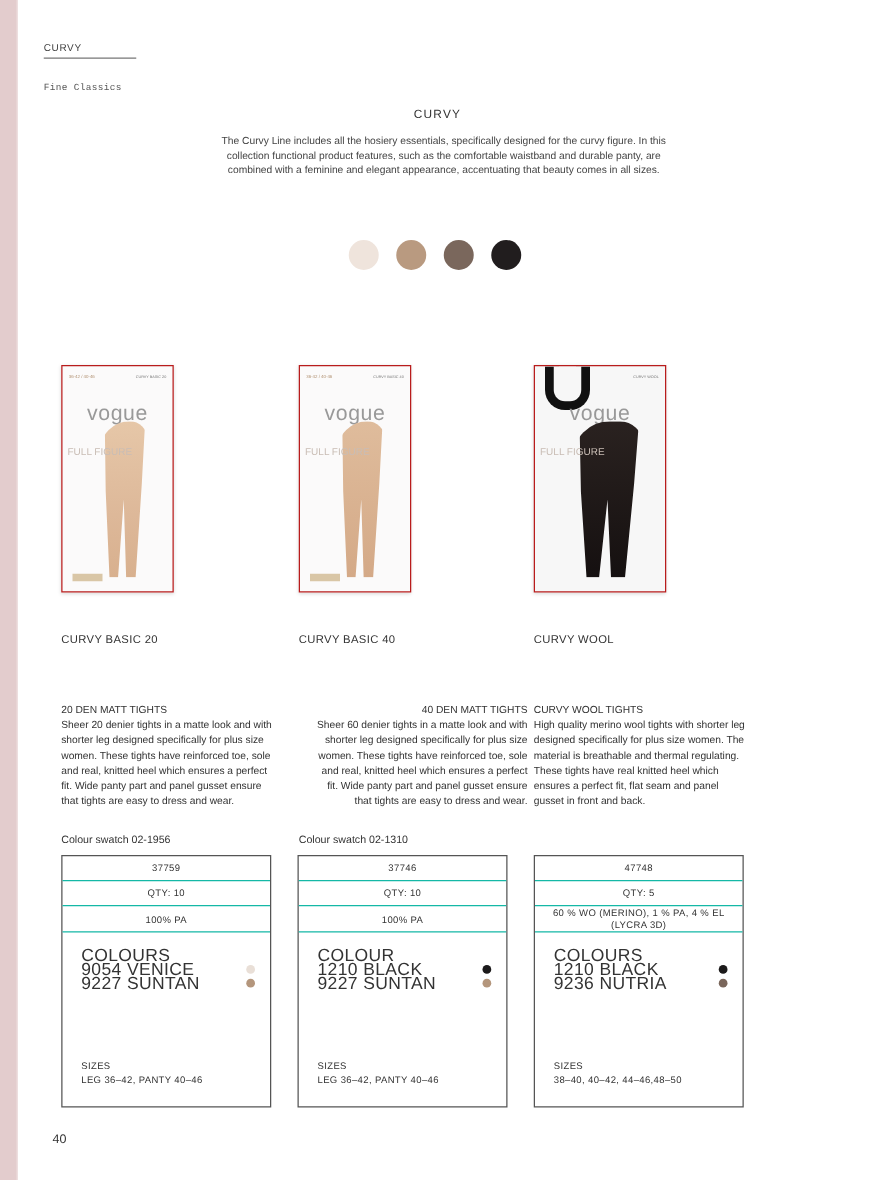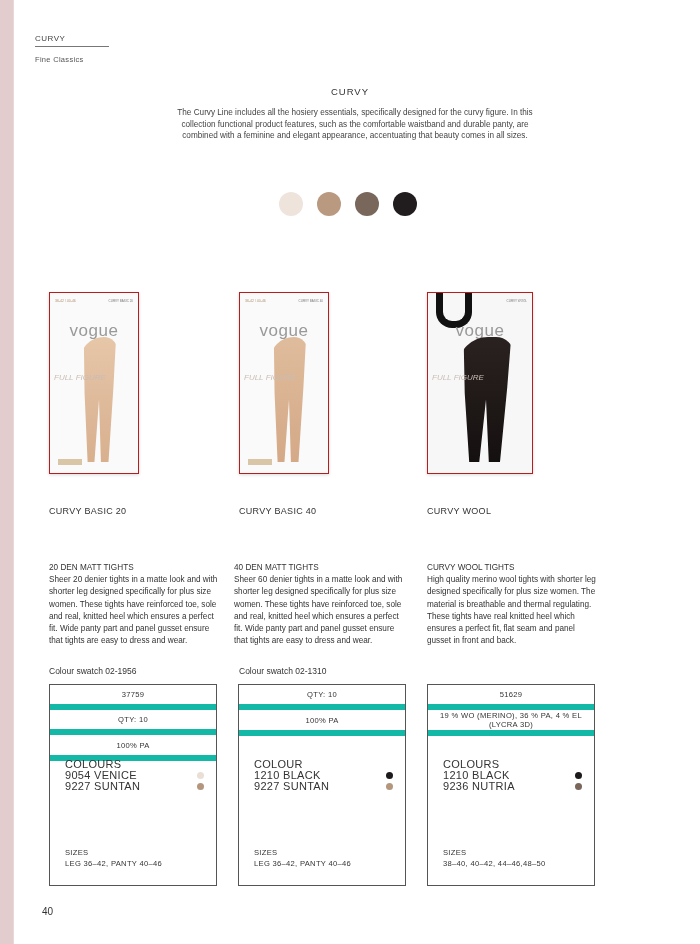--- a/index.html
+++ b/index.html
@@ -14,21 +14,21 @@
     background: #e3cccd;
     border-right: 1px solid #ead8d8;
   }
   .header {
     position: absolute; left: 35px; top: 34px;
   }
   .header .section {
     font-size: 8px; letter-spacing: 0.5px; color: #444;
     padding-bottom: 3px; width: 74px; border-bottom: 1px solid #777;
   }
-  .header .sub { font-size: 7.5px; color: #555; margin-top: 8px; letter-spacing: 0.3px; }
+  .header .sub { font-size: 7.5px; color: #555; margin-top: 20px; letter-spacing: 0.3px; font-family: Liberation Mono, monospace; }
 
   .intro-title {
     position: absolute; left: 0; width: 700px; top: 86px;
     text-align: center; font-size: 9.5px; letter-spacing: 1px; color: #333;
   }
   .intro-text {
     position: absolute; left: 170px; width: 370px; top: 107px;
     text-align: center; font-size: 8.2px; line-height: 11.6px; color: #444;
   }
   .swatches {
@@ -46,21 +46,21 @@
     position: absolute; top: 28px; left: 0; width: 100%; text-align: center;
     font-size: 17px; letter-spacing: 0.5px; color: #999; font-family: "Liberation Sans", sans-serif;
   }
   .product-img .pk-size {
     position: absolute; top: 6px; left: 5px; font-size: 3.5px; line-height: 5px; color: #b09070;
   }
   .product-img .pk-name {
     position: absolute; top: 6px; right: 5px; font-size: 3px; color: #777;
   }
   .product-img .pk-label {
-    position: absolute; top: 80px; left: 4px; font-size: 8px; line-height: 9px; color: #c9bdb5; font-style: italic;
+    position: absolute; top: 64px; left: 4px; font-size: 8px; line-height: 9px; color: #c9bdb5;
   }
   .product-img .legs {
     position: absolute; left: 30px; top: 44px; width: 38px; height: 125px;
     background: linear-gradient(180deg, #e6c7a8 0%, #ddb899 60%, #d8b08e 100%);
     border-radius: 30px 18px 8px 8px;
     clip-path: polygon(10% 0, 95% 0, 88% 40%, 75% 100%, 55% 100%, 50% 50%, 38% 100%, 20% 100%, 12% 45%);
   }
   .product-img .band {
     position: absolute; left: 8px; bottom: 8px; width: 24px; height: 6px; background: #d9c6a6;
   }
@@ -84,30 +84,30 @@
   .product-desc .ptitle { display: block; }
 
   .swatch-code {
     position: absolute; top: 666px; font-size: 8.5px; color: #333;
   }
   .spec-box {
     position: absolute; top: 684px; width: 166px; height: 202px;
     border: 1px solid #555; box-sizing: border-box;
   }
   .spec-row {
-    border-bottom: 6px solid #14b8a6; text-align: center;
+    border-bottom: 1px solid #14b8a6; text-align: center;
     font-size: 7.6px; color: #333; letter-spacing: 0.3px;
     display: flex; align-items: center; justify-content: center;
   }
   .spec-row.r1 { height: 19px; }
   .spec-row.r2 { height: 19px; }
   .spec-row.r3 { height: 20px; line-height: 9px; }
   .spec-colours {
     position: absolute; left: 15px; top: 74px; right: 12px;
-    font-size: 11px; line-height: 11px; letter-spacing: 0.3px; color: #333;
+    font-size: 14px; line-height: 11px; letter-spacing: 0.3px; color: #333;
   }
   .colour-line { display: flex; justify-content: space-between; align-items: center; }
   .dot { width: 7px; height: 7px; border-radius: 50%; display: inline-block; }
   .spec-sizes {
     position: absolute; left: 15px; top: 162px;
     font-size: 7.6px; line-height: 11px; letter-spacing: 0.3px; color: #333;
   }
   .page-num {
     position: absolute; left: 42px; top: 906px; font-size: 10px; color: #333;
   }
@@ -159,21 +159,21 @@
 </div>
 
 <div class="product-name" style="left:49px;">CURVY BASIC 20</div>
 <div class="product-name" style="left:239px;">CURVY BASIC 40</div>
 <div class="product-name" style="left:427px;">CURVY WOOL</div>
 
 <div class="product-desc" style="left:49px;">
   <span class="ptitle">20 DEN MATT TIGHTS</span>
   <span>Sheer 20 denier tights in a matte look and with shorter leg designed specifically for plus size women. These tights have reinforced toe, sole and real, knitted heel which ensures a perfect fit. Wide panty part and panel gusset ensure that tights are easy to dress and wear.</span>
 </div>
-<div class="product-desc" style="left:234px;">
+<div class="product-desc" style="left:250px;text-align:right;">
   <span class="ptitle">40 DEN MATT TIGHTS</span>
   <span>Sheer 60 denier tights in a matte look and with shorter leg designed specifically for plus size women. These tights have reinforced toe, sole and real, knitted heel which ensures a perfect fit. Wide panty part and panel gusset ensure that tights are easy to dress and wear.</span>
 </div>
 <div class="product-desc" style="left:427px;">
   <span class="ptitle">CURVY WOOL TIGHTS</span>
   <span>High quality merino wool tights with shorter leg designed specifically for plus size women. The material is breathable and thermal regulating. These tights have real knitted heel which ensures a perfect fit, flat seam and panel gusset in front and back.</span>
 </div>
 
 <div class="swatch-code" style="left:49px;">Colour swatch 02-1956</div>
 <div class="swatch-code" style="left:239px;">Colour swatch 02-1310</div>
@@ -193,42 +193,44 @@
       <span class="dot" style="background: rgb(180, 150, 124);"></span>
     </div>
   </div>
   <div class="spec-sizes">
     <div>SIZES</div>
     <div>LEG 36–42, PANTY 40–46</div>
   </div>
 </div>
 
 <div class="spec-box" style="left:238px; width:168px;">
+  <div class="spec-row r1">37746</div>
   <div class="spec-row r2">QTY: 10</div>
   <div class="spec-row r3">100% PA</div>
   <div class="spec-colours">
     <div>COLOUR</div>
     <div class="colour-line">
       <span>1210 BLACK</span>
       <span class="dot" style="background: rgb(28, 26, 27);"></span>
     </div>
     <div class="colour-line">
       <span>9227 SUNTAN</span>
       <span class="dot" style="background: rgb(180, 150, 124);"></span>
     </div>
   </div>
   <div class="spec-sizes">
     <div>SIZES</div>
     <div>LEG 36–42, PANTY 40–46</div>
   </div>
 </div>
 
 <div class="spec-box" style="left:427px; width:168px;">
-  <div class="spec-row r1">51629</div>
-  <div class="spec-row r3" style="padding:0 10px;">19 % WO (MERINO), 36 % PA, 4 % EL (LYCRA 3D)</div>
+  <div class="spec-row r1">47748</div>
+  <div class="spec-row r2">QTY: 5</div>
+  <div class="spec-row r3" style="padding:0 10px;">60 % WO (MERINO), 1 % PA, 4 % EL (LYCRA 3D)</div>
   <div class="spec-colours">
     <div>COLOURS</div>
     <div class="colour-line">
       <span>1210 BLACK</span>
       <span class="dot" style="background: rgb(28, 26, 27);"></span>
     </div>
     <div class="colour-line">
       <span>9236 NUTRIA</span>
       <span class="dot" style="background: rgb(122, 102, 91);"></span>
     </div>

